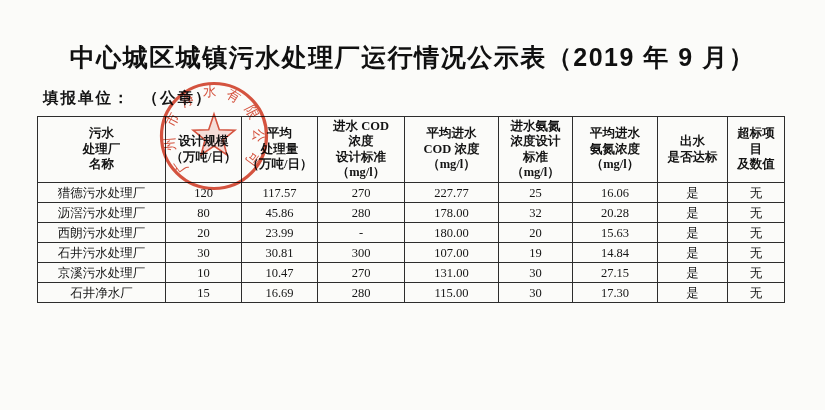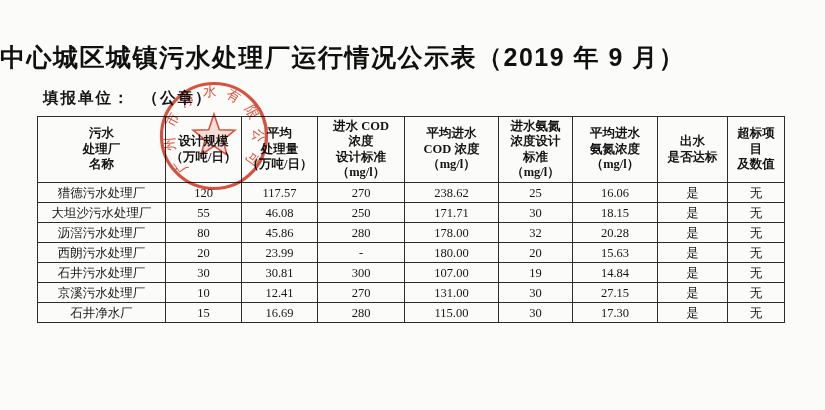--- a/index.html
+++ b/index.html
@@ -7,21 +7,21 @@
     width:825px;height:410px;
     background:#fbfbf9;
     position:relative;
     overflow:hidden;
     font-family:"Liberation Serif", serif;
     color:#161616;
   }
   .doc-title{
     position:absolute;
     top:41px;left:0;width:825px;
-    text-align:left;
+    text-align:center;
     font-family:"Liberation Sans", sans-serif;
     font-weight:700;
     font-size:25px;
     letter-spacing:1.5px;
     color:#101010;
   }
   .unit-line{
     position:absolute;
     top:88px;left:43px;
     font-size:15.5px;
@@ -119,34 +119,23 @@
 目
 及数值</th>
     </tr>
   </thead>
   <tbody>
       <tr>
         <td>猎德污水处理厂</td>
         <td>120</td>
         <td>117.57</td>
         <td>270</td>
-        <td>238.62</td>
+        <td>227.77</td>
         <td>25</td>
         <td>16.06</td>
-        <td>是</td>
-        <td>无</td>
-      </tr>
-      <tr>
-        <td>大坦沙污水处理厂</td>
-        <td>55</td>
-        <td>46.08</td>
-        <td>250</td>
-        <td>171.71</td>
-        <td>30</td>
-        <td>18.15</td>
         <td>是</td>
         <td>无</td>
       </tr>
       <tr>
         <td>沥滘污水处理厂</td>
         <td>80</td>
         <td>45.86</td>
         <td>280</td>
         <td>178.00</td>
         <td>32</td>
@@ -172,21 +161,21 @@
         <td>300</td>
         <td>107.00</td>
         <td>19</td>
         <td>14.84</td>
         <td>是</td>
         <td>无</td>
       </tr>
       <tr>
         <td>京溪污水处理厂</td>
         <td>10</td>
-        <td>12.41</td>
+        <td>10.47</td>
         <td>270</td>
         <td>131.00</td>
         <td>30</td>
         <td>27.15</td>
         <td>是</td>
         <td>无</td>
       </tr>
       <tr>
         <td>石井净水厂</td>
         <td>15</td>

